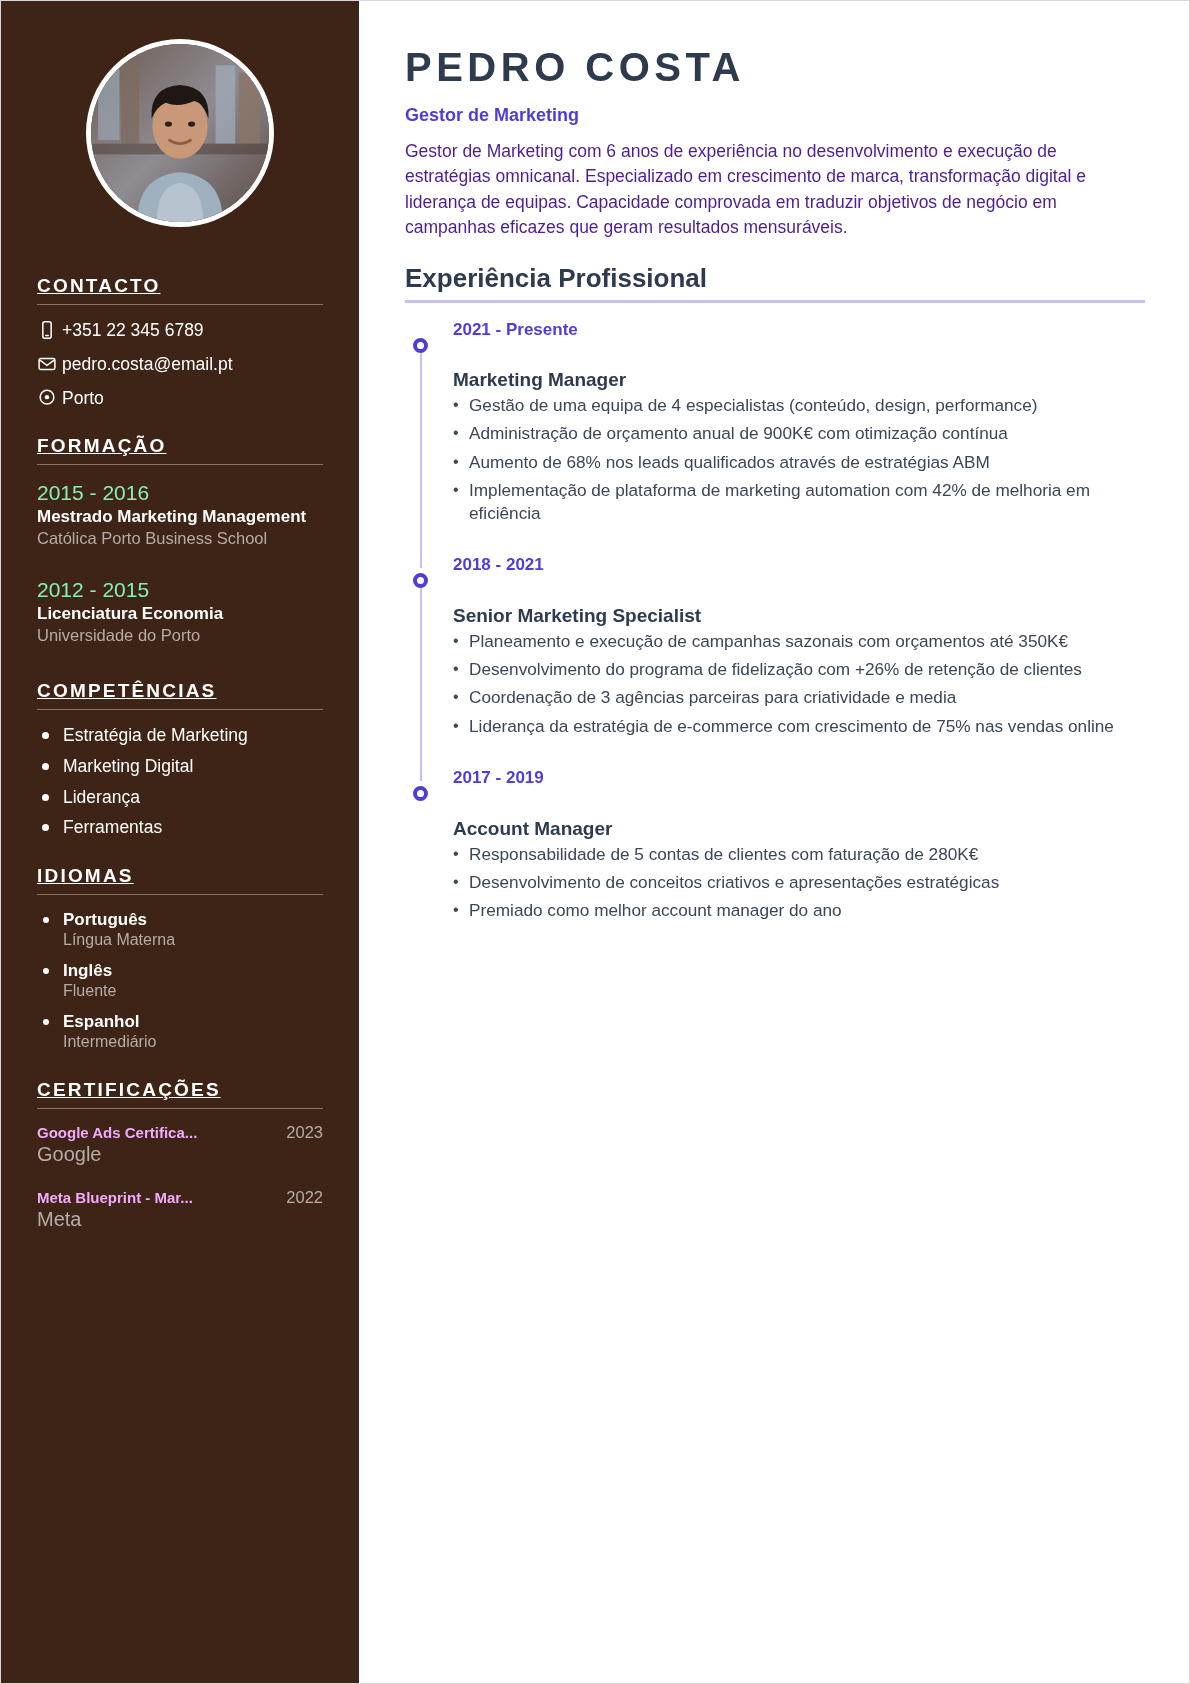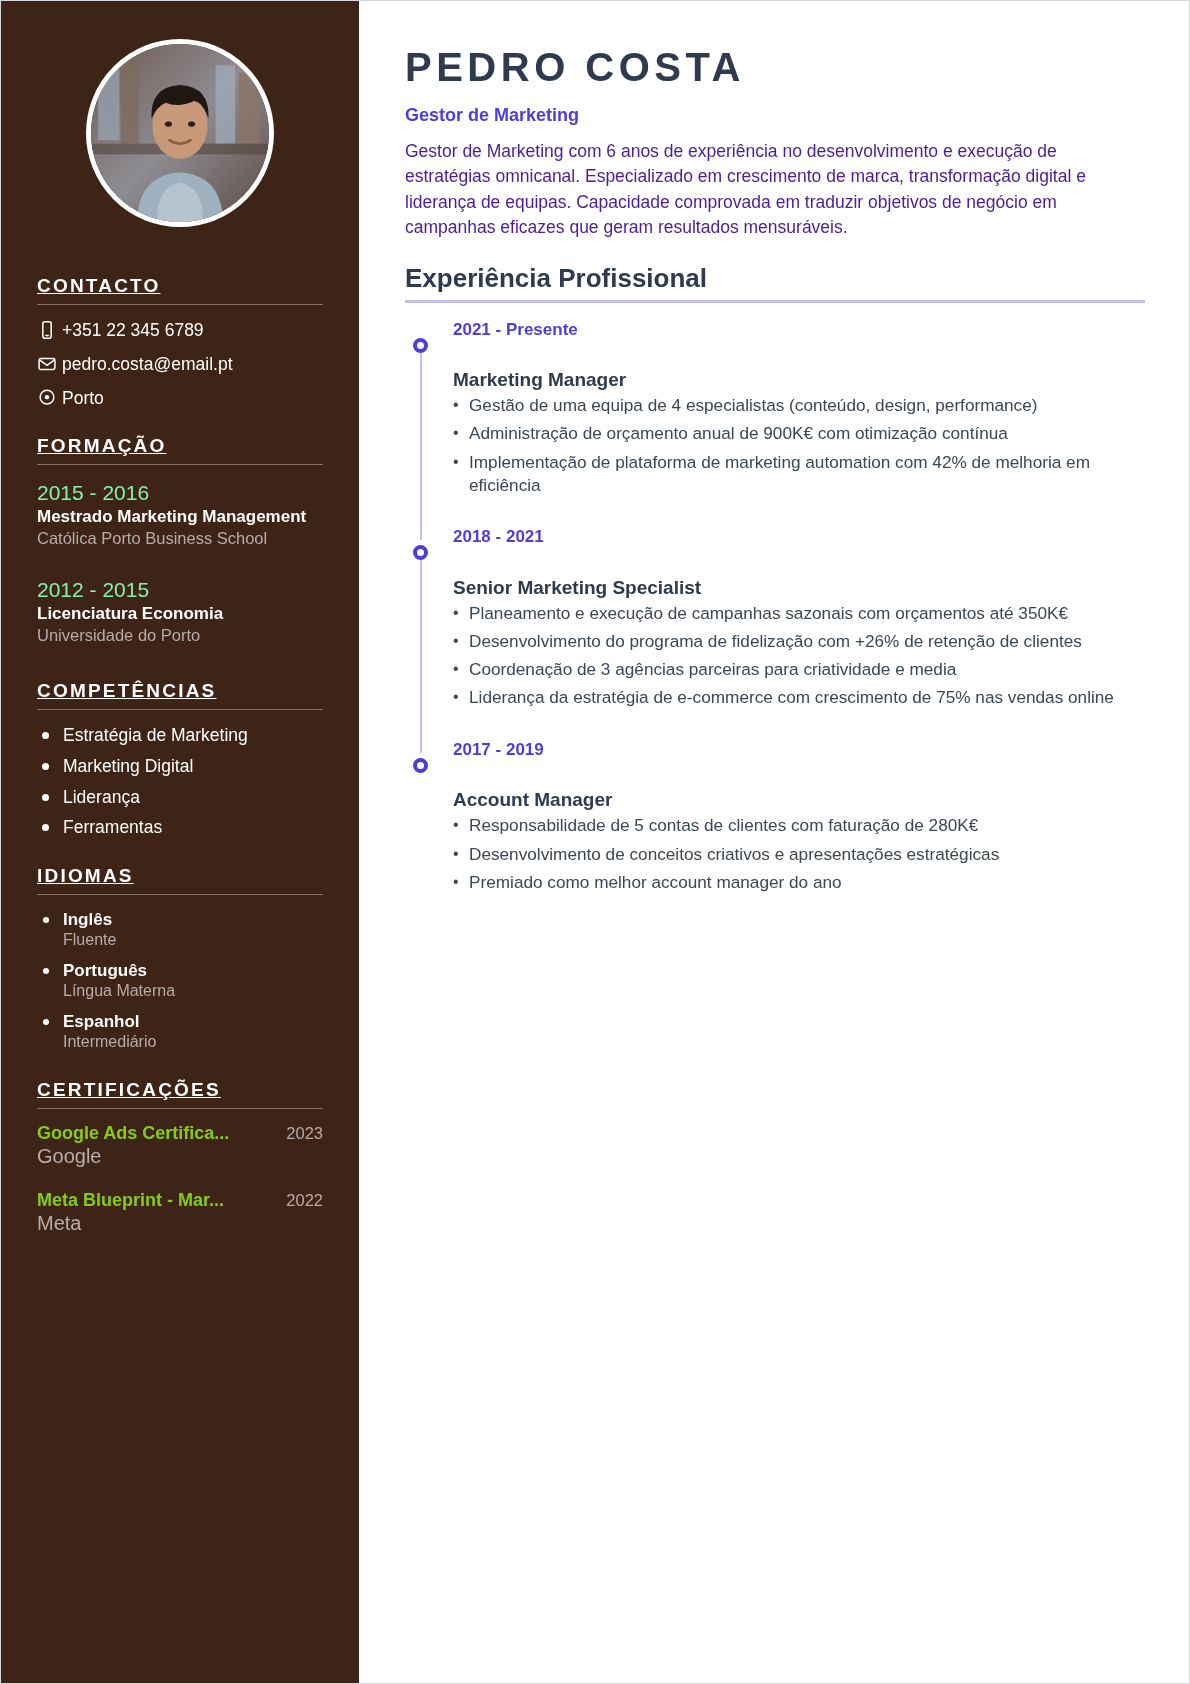--- a/index.html
+++ b/index.html
@@ -127,23 +127,23 @@
   .lang-level { font-size: 16px; color: #b6acaa; line-height:1.3; }
 
   .cert-item { margin-bottom: 18px; }
   .cert-top {
     display: flex;
     justify-content: space-between;
     align-items: baseline;
     gap: 10px;
   }
   .cert-name {
-    font-size: 18px;
-    font-weight: bold;
-    color: #84cc16;
+    font-size: 15px;
+    font-weight: bold;
+    color: #f0abfc;
     white-space: nowrap;
     overflow: hidden;
     text-overflow: ellipsis;
     max-width: 210px;
   }
   .cert-year { font-size: 16.5px; color: #b6acaa; flex: 0 0 auto; }
   .cert-issuer { font-size: 20px; color: #b6acaa; margin-top: 1px; }
 
   
   .main {
@@ -335,26 +335,26 @@
         <li>Liderança</li>
         <li>Ferramentas</li>
       </ul>
     </section>
 
     <section class="side-block" style="margin-top:16px;">
       <div class="side-heading">IDIOMAS</div>
       <div class="side-rule"></div>
       <ul class="lang-list">
         <li>
+          <div class="lang-name">Português</div>
+          <div class="lang-level">Língua Materna</div>
+        </li>
+        <li>
           <div class="lang-name">Inglês</div>
           <div class="lang-level">Fluente</div>
-        </li>
-        <li>
-          <div class="lang-name">Português</div>
-          <div class="lang-level">Língua Materna</div>
         </li>
         <li>
           <div class="lang-name">Espanhol</div>
           <div class="lang-level">Intermediário</div>
         </li>
       </ul>
     </section>
 
     <section class="side-block" style="margin-top:14px;">
       <div class="side-heading">CERTIFICAÇÕES</div>
@@ -391,20 +391,21 @@
     <div class="timeline">
 
       <div class="tl-item">
         <span class="tl-dot"></span>
         <span class="tl-line"></span>
         <div class="tl-date">2021 - Presente</div>
         <div class="tl-job">Marketing Manager</div>
         <ul class="tl-bullets">
           <li>Gestão de uma equipa de 4 especialistas (conteúdo, design, performance)</li>
           <li>Administração de orçamento anual de 900K€ com otimização contínua</li>
+          <li>Aumento de 68% nos leads qualificados através de estratégias ABM</li>
           <li>Implementação de plataforma de marketing automation com 42% de melhoria em eficiência</li>
         </ul>
       </div>
 
       <div class="tl-item">
         <span class="tl-dot"></span>
         <span class="tl-line"></span>
         <div class="tl-date">2018 - 2021</div>
         <div class="tl-job">Senior Marketing Specialist</div>
         <ul class="tl-bullets">

